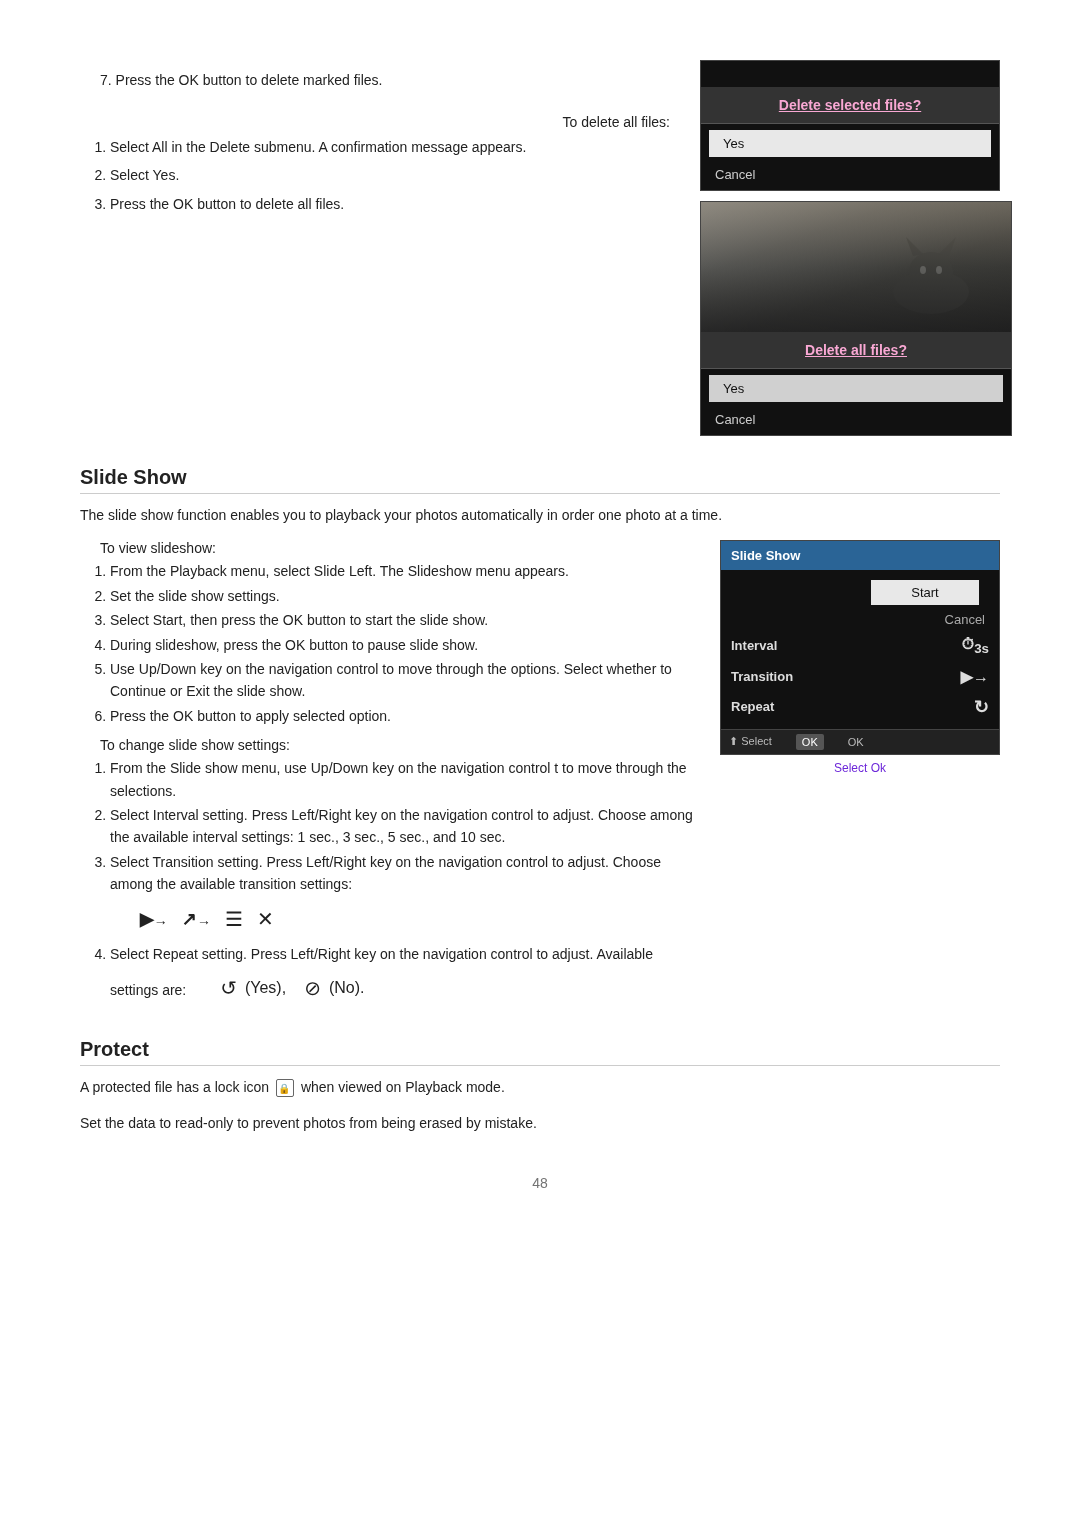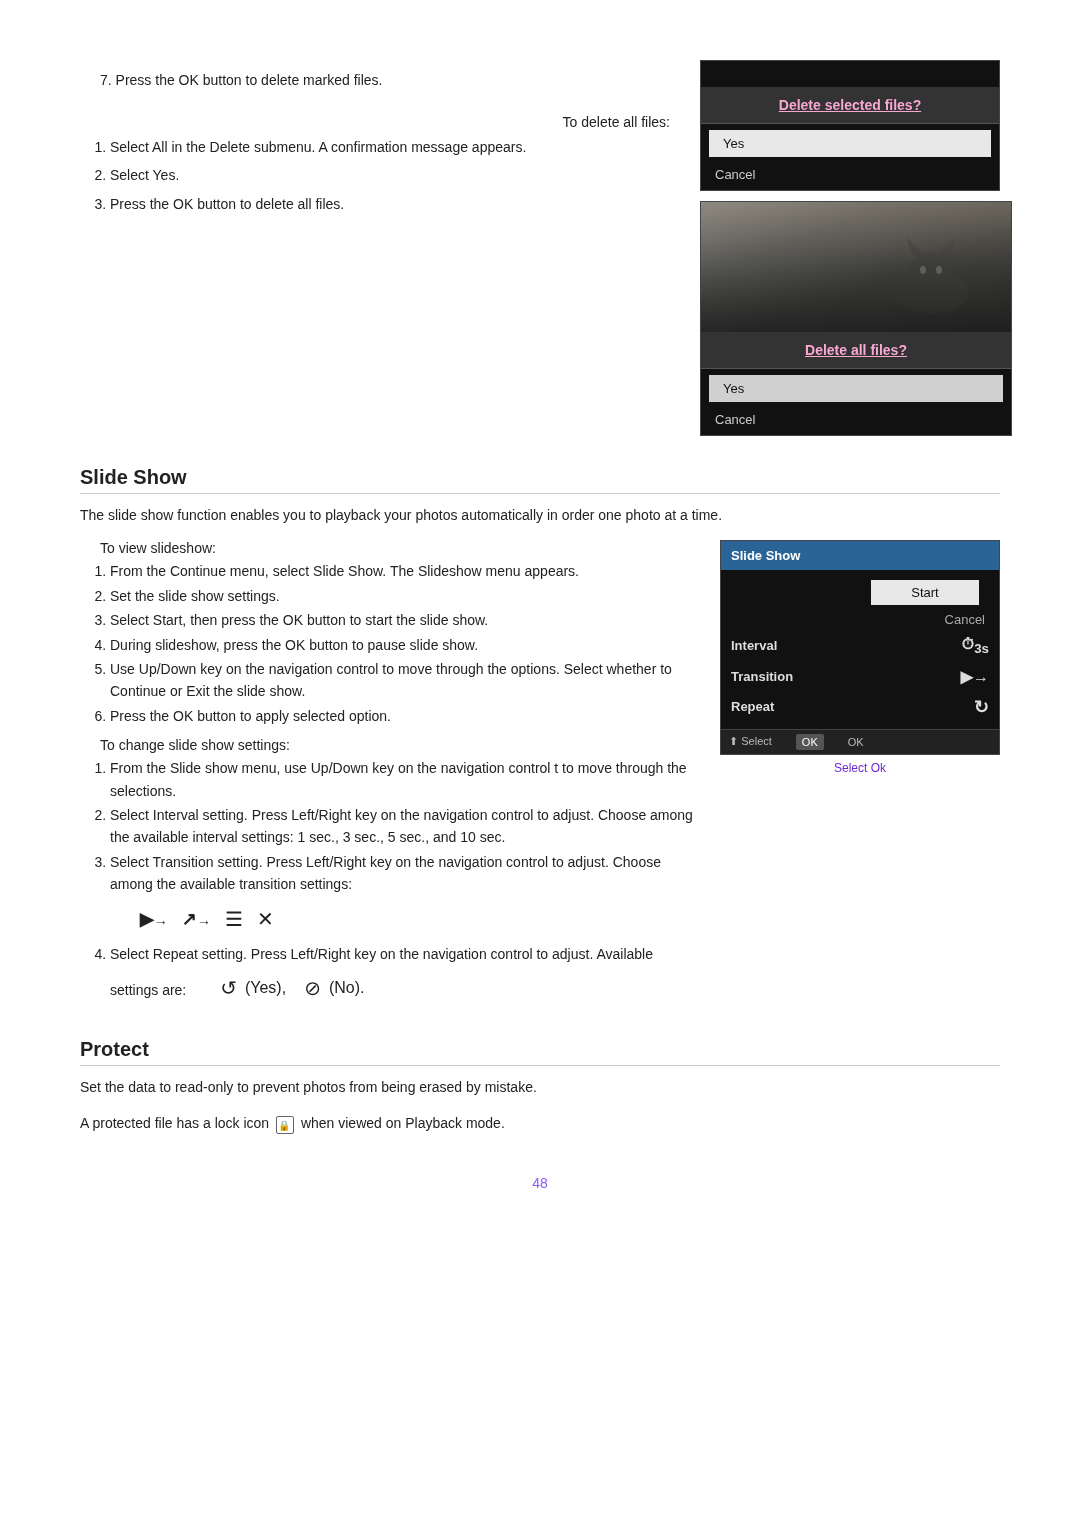--- a/index.html
+++ b/index.html
@@ -235,21 +235,21 @@
     
     .protect-section {
       margin-top: 20px;
     }
 
     
     .page-number {
       text-align: center;
       margin-top: 40px;
       font-size: 14px;
-      color: #8b5cf6;
+      color: #737373;
     }
 
     
     .lock-icon-inline {
       display: inline-block;
       width: 18px;
       height: 18px;
       border: 1px solid #666;
       border-radius: 2px;
       position: relative;
@@ -311,21 +311,21 @@
 
   <div class="slideshow-section">
     <h2 class="section-heading">Slide Show</h2>
     <p class="section-desc">The slide show function enables you to playback your photos automatically in order one photo at a time.</p>
 
     <div class="slideshow-content">
       <div class="slideshow-instructions">
 
         <p class="sub-list-header">To view slideshow:</p>
         <ol class="sub-list">
-          <li><span>From the Continue menu, select Slide Show. The Slideshow menu appears.</span></li>
+          <li><span>From the Playback menu, select Slide Left. The Slideshow menu appears.</span></li>
           <li><span>Set the slide show settings.</span></li>
           <li><span>Select Start, then press the OK button to start the slide show.</span></li>
           <li><span>During slideshow, press the OK button to pause slide show.</span></li>
           <li><span>Use Up/Down key on the navigation control to move through the options. Select whether to Continue or Exit the slide show.</span></li>
           <li><span>Press the OK button to apply selected option.</span></li>
         </ol>
 
         <p class="sub-list-header" style="margin-top:10px;">To change slide show settings:</p>
         <ol class="sub-list">
           <li><span>From the Slide show menu, use Up/Down key on the navigation control t to move through the selections.</span></li>
@@ -382,23 +382,23 @@
 
         <div style="margin-top:6px; font-size:12px; color:#6d28d9; text-align:center;">
           <span>Select Ok</span>
         </div>
       </div>
     </div>
   </div>
 
   <div class="protect-section">
     <h2 class="section-heading">Protect</h2>
-    <p class="section-desc">Set the data to read-only to prevent photos from being erased by mistake.</p>
     <p class="section-desc">
       <span>A protected file has a lock icon</span>
       <span class="lock-icon-inline">🔒</span>
       <span>when viewed on Playback mode.</span>
     </p>
+    <p class="section-desc">Set the data to read-only to prevent photos from being erased by mistake.</p>
   </div>
 
   <div class="page-number">48</div>
 
 </div>
 
 </body></html>

